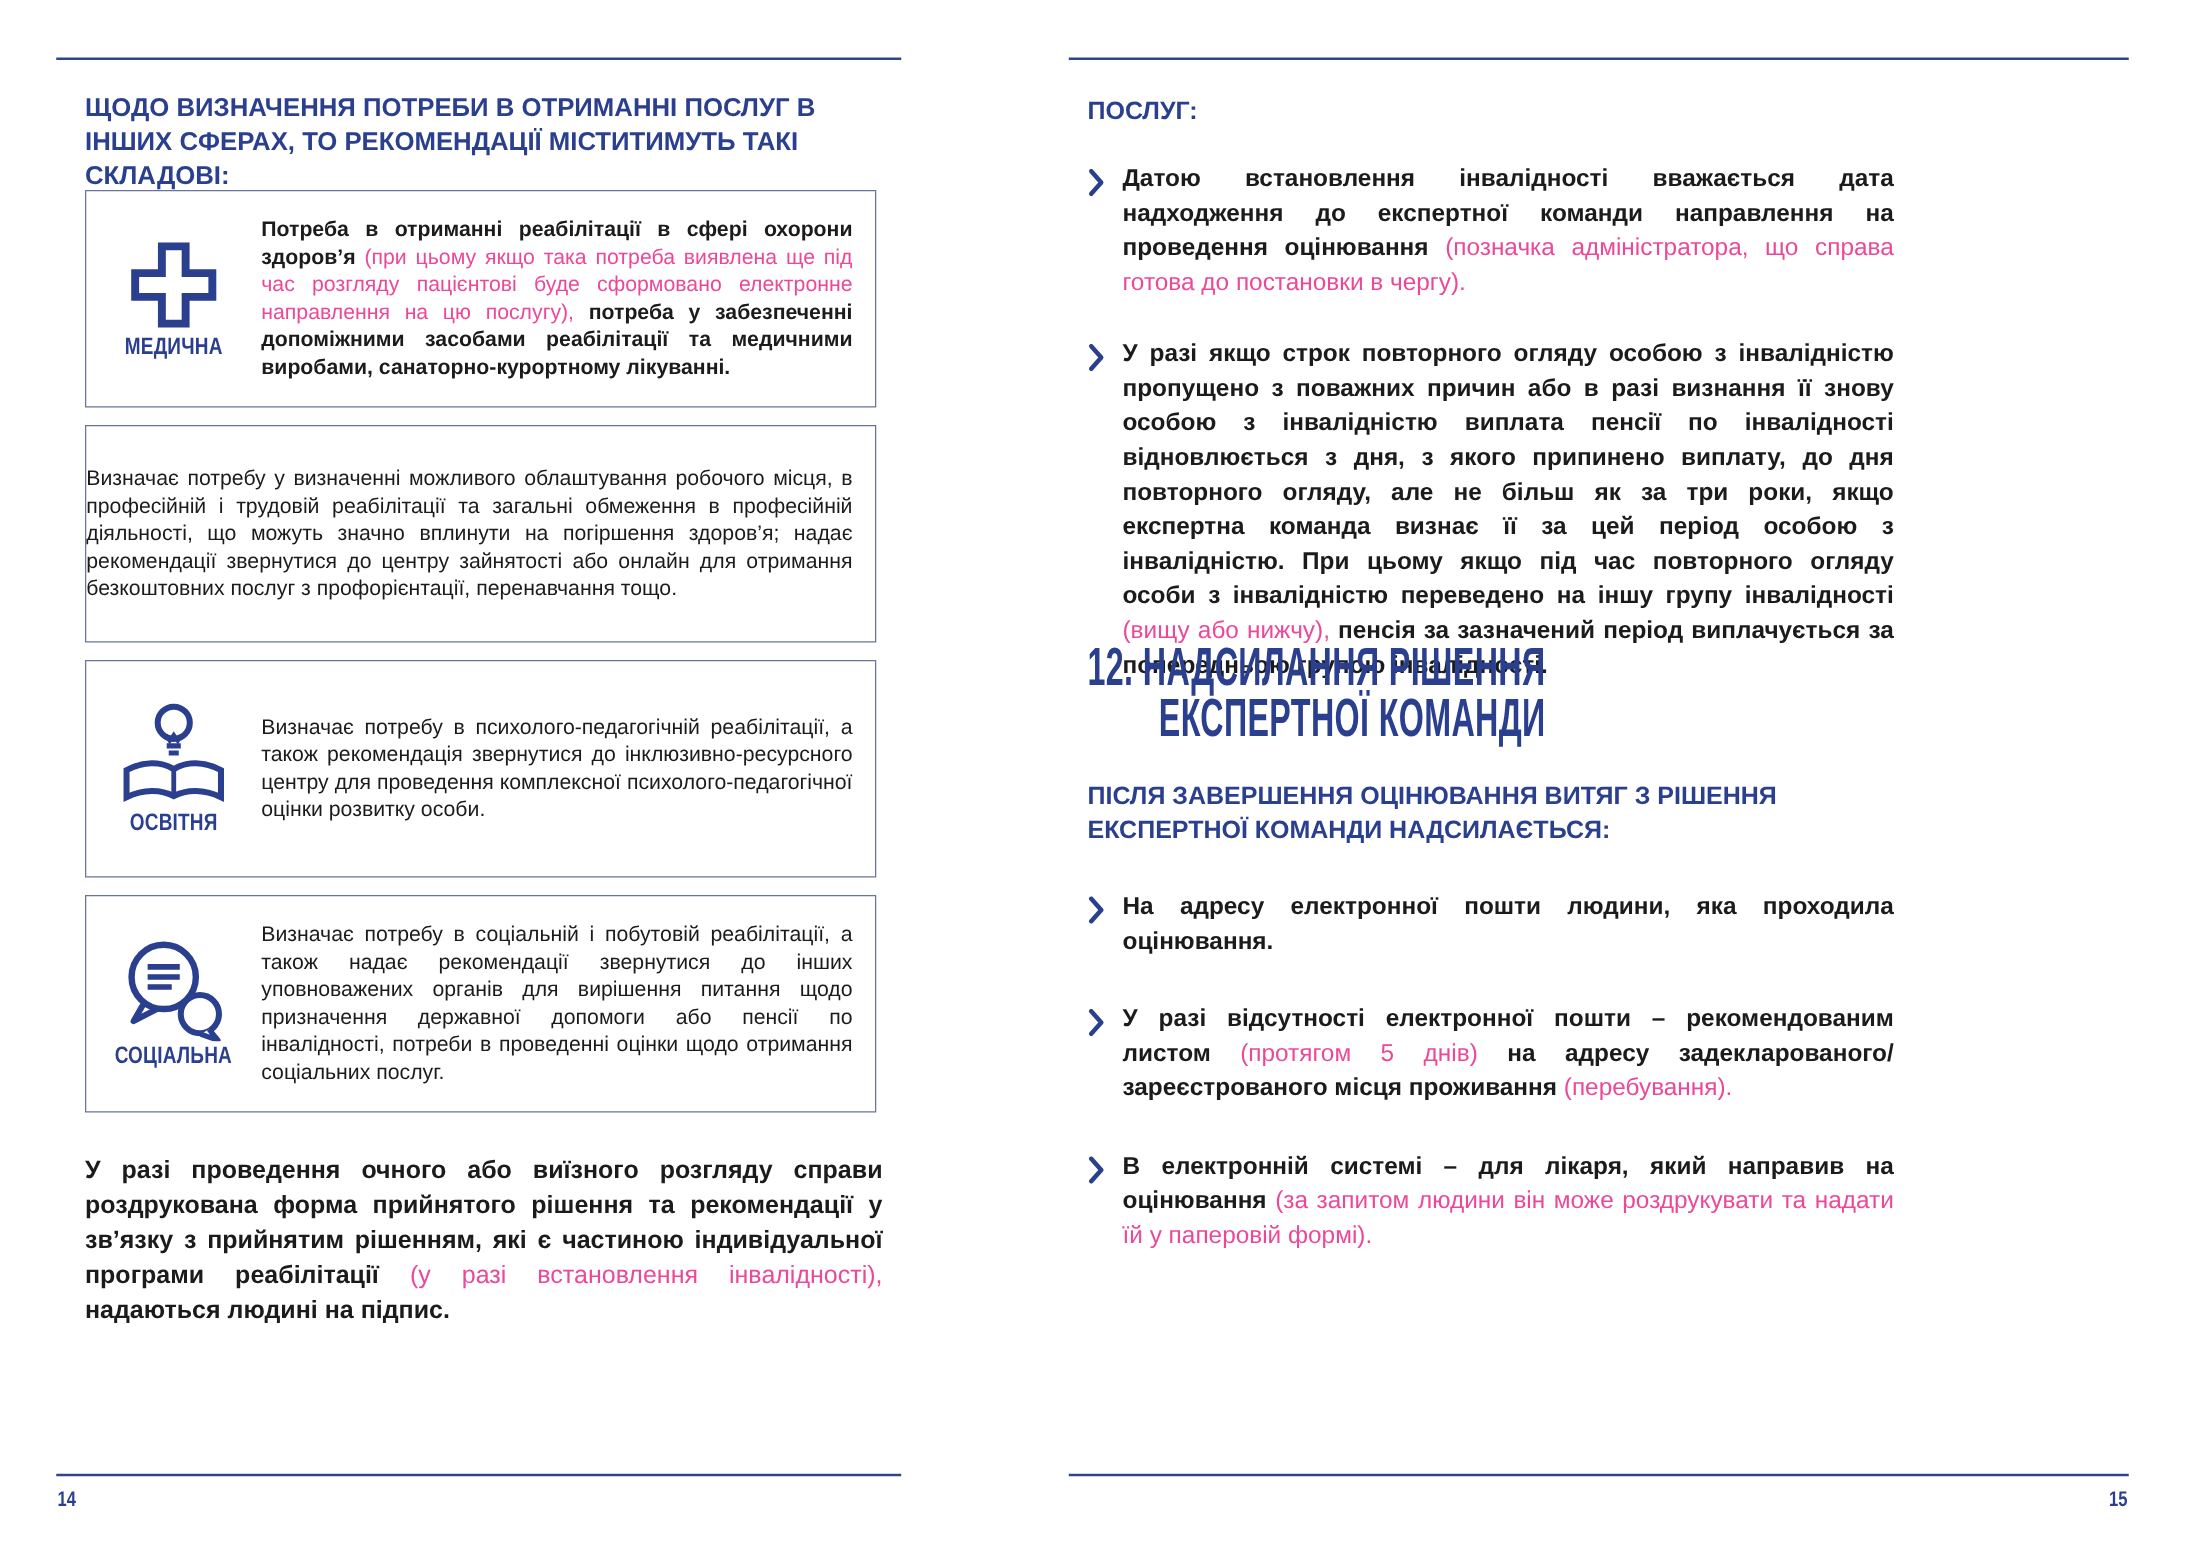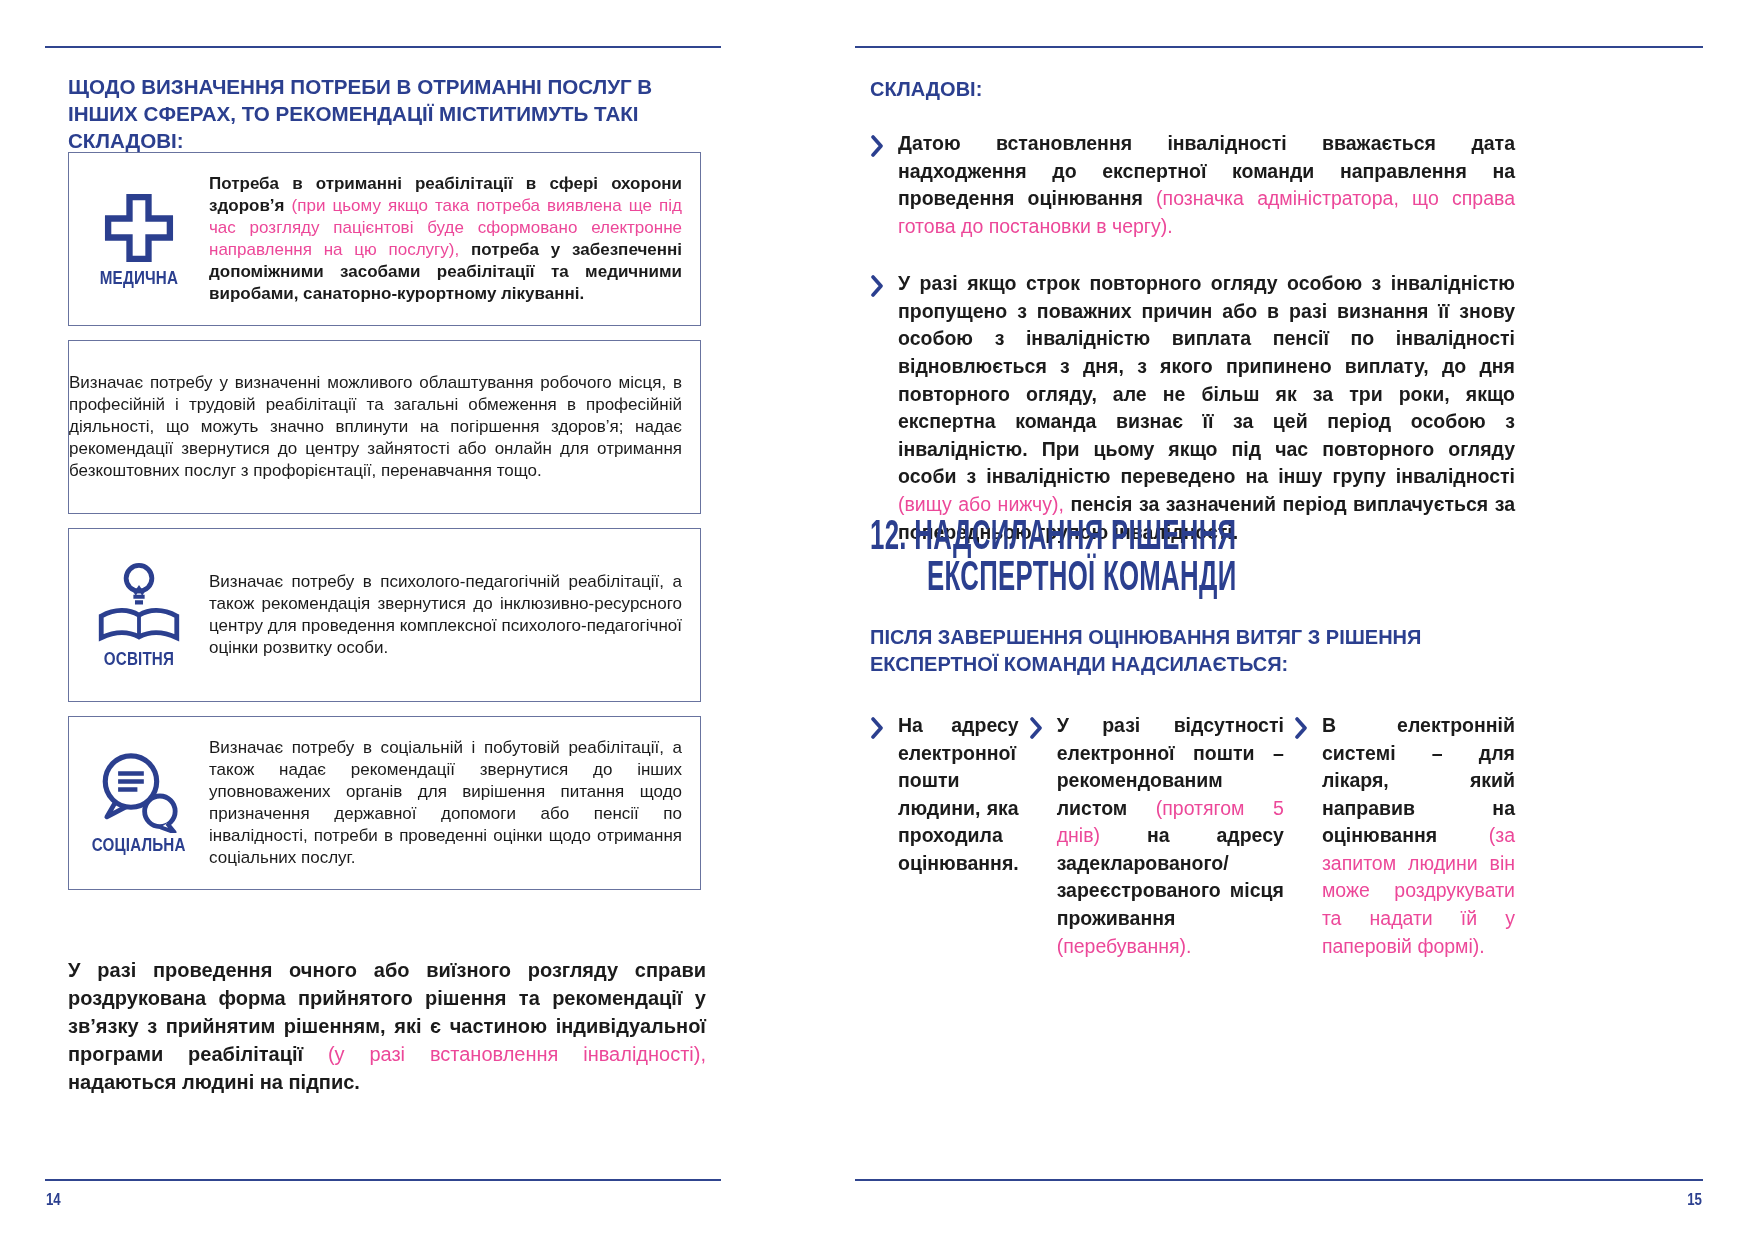--- a/index.html
+++ b/index.html
@@ -26,26 +26,26 @@
               color:var(--blue);line-height:1.3;}
 
   .boxes{position:absolute;left:23px;top:140px;width:633px;display:flex;flex-direction:column;gap:14px;}
   .info-box{border:1.5px solid var(--border);height:174px;display:flex;align-items:center;
             box-sizing:border-box;background:#fff;}
   .icon-col{flex:0 0 140px;display:flex;flex-direction:column;align-items:center;justify-content:center;gap:1px;}
   .icon-label{display:inline-block;font-weight:700;color:var(--blue);font-size:19px;
               transform:scaleX(.8);white-space:nowrap;letter-spacing:.2px;}
   .box-text{flex:1;padding:8px 18px 8px 0;font-size:17px;line-height:1.29;text-align:justify;color:var(--ink);}
 
-  .lp-footer{position:absolute;left:23px;top:944px;width:638px;font-size:20px;line-height:1.4;
+  .lp-footer{position:absolute;left:23px;top:910px;width:638px;font-size:20px;line-height:1.4;
              text-align:justify;color:var(--ink);}
 
   .rp-important{position:absolute;left:15px;top:66px;font-size:20px;font-weight:700;color:var(--blue);}
   .vazh{position:absolute;left:15px;top:118px;width:645px;display:flex;flex-direction:column;gap:30px;}
-  .send{position:absolute;left:15px;top:700px;width:645px;display:flex;flex-direction:row;gap:10px;}
+  .send{position:absolute;left:15px;top:700px;width:645px;display:flex;flex-direction:column;gap:35px;}
   .bullet{display:flex;}
   .bmark{flex:0 0 28px;padding-top:5px;}
   .btext{flex:1;font-size:19.5px;line-height:1.415;text-align:justify;color:var(--ink);}
 
   .sec-heading{position:absolute;left:15px;top:502px;color:var(--blue);font-weight:700;font-size:43px;
                line-height:.95;transform:scaleX(.6);transform-origin:left top;white-space:nowrap;
                letter-spacing:.5px;}
   .sec-heading .l2{margin-left:95px;}
 
   .rp-sub{position:absolute;left:15px;top:612px;width:575px;font-size:20px;font-weight:700;
@@ -122,21 +122,21 @@
 
     <div class="lp-footer"><span class="t-b">У разі проведення очного або виїзного розгляду справи роздрукована форма прийнятого рішення та рекомендації у зв’язку з прийнятим рішенням, які є частиною індивідуальної програми реабілітації </span><span class="t-l">(у разі встановлення інвалідності), </span><span class="t-b">надаються людині на підпис.</span></div>
 
     <div class="pagenum left">14</div>
   </div>
 
   <div class="rp">
     <div class="hrule top"></div>
     <div class="hrule bottom"></div>
 
-    <div class="rp-important">СКЛАДОВІ:</div>
+    <div class="rp-important">ПОСЛУГ:</div>
 
     <div class="vazh">
       <div class="bullet">
         <span class="bmark">
           <svg width="14" height="22" viewBox="0 0 14 22">
             <path d="M3 2 L11 11 L3 20" fill="none" stroke="#2b3f8f" stroke-width="3.6" stroke-linecap="round" stroke-linejoin="round"></path>
           </svg>
         </span>
         <div class="btext"><span class="t-b">Датою встановлення інвалідності вважається дата надходження до експертної команди направлення на проведення оцінювання </span><span class="t-l">(позначка адміністратора, що справа готова до постановки в чергу).</span></div>
       </div>

